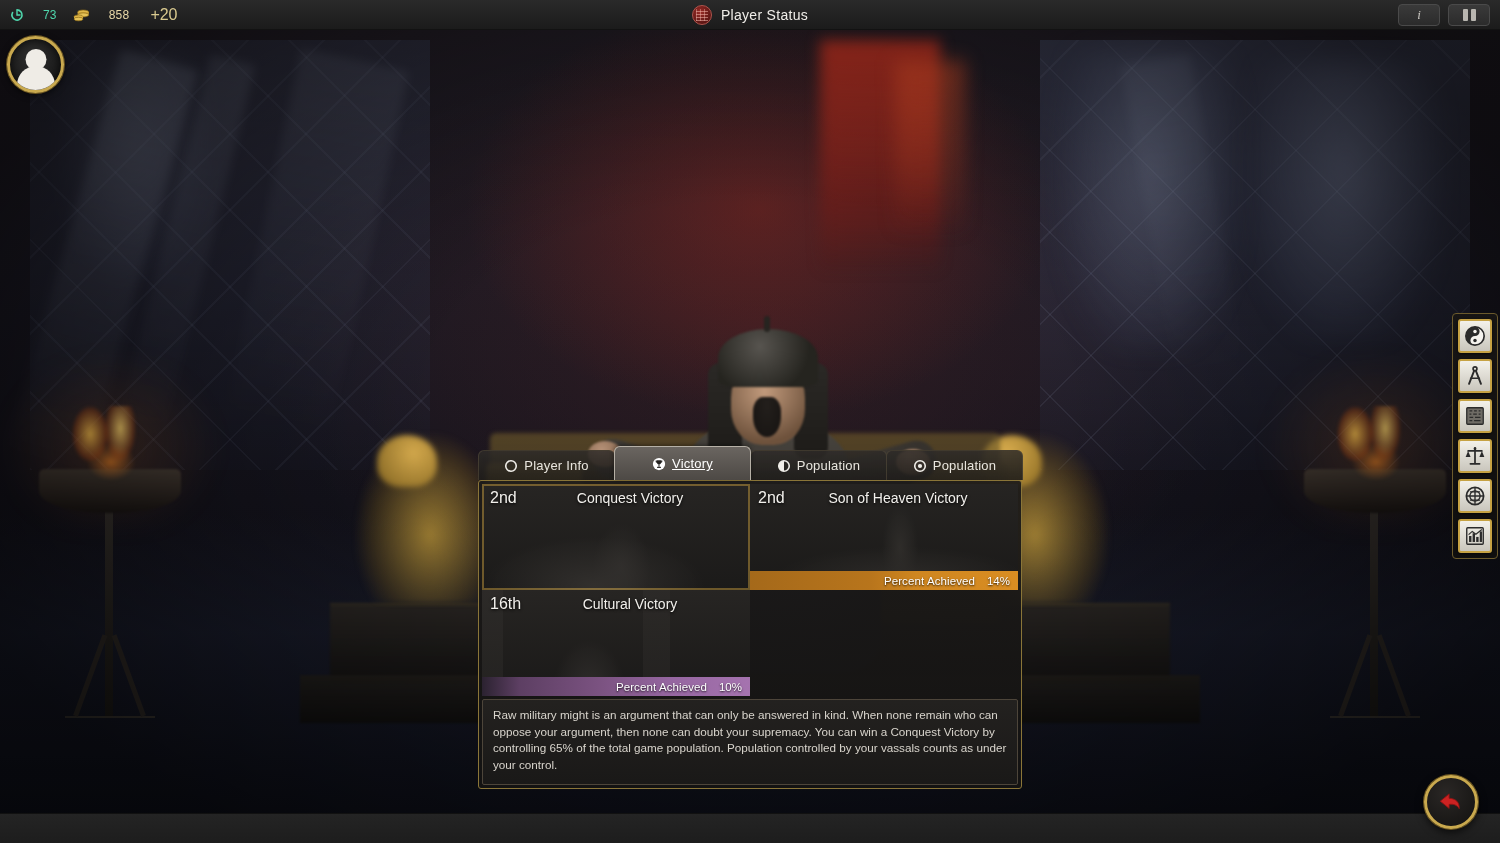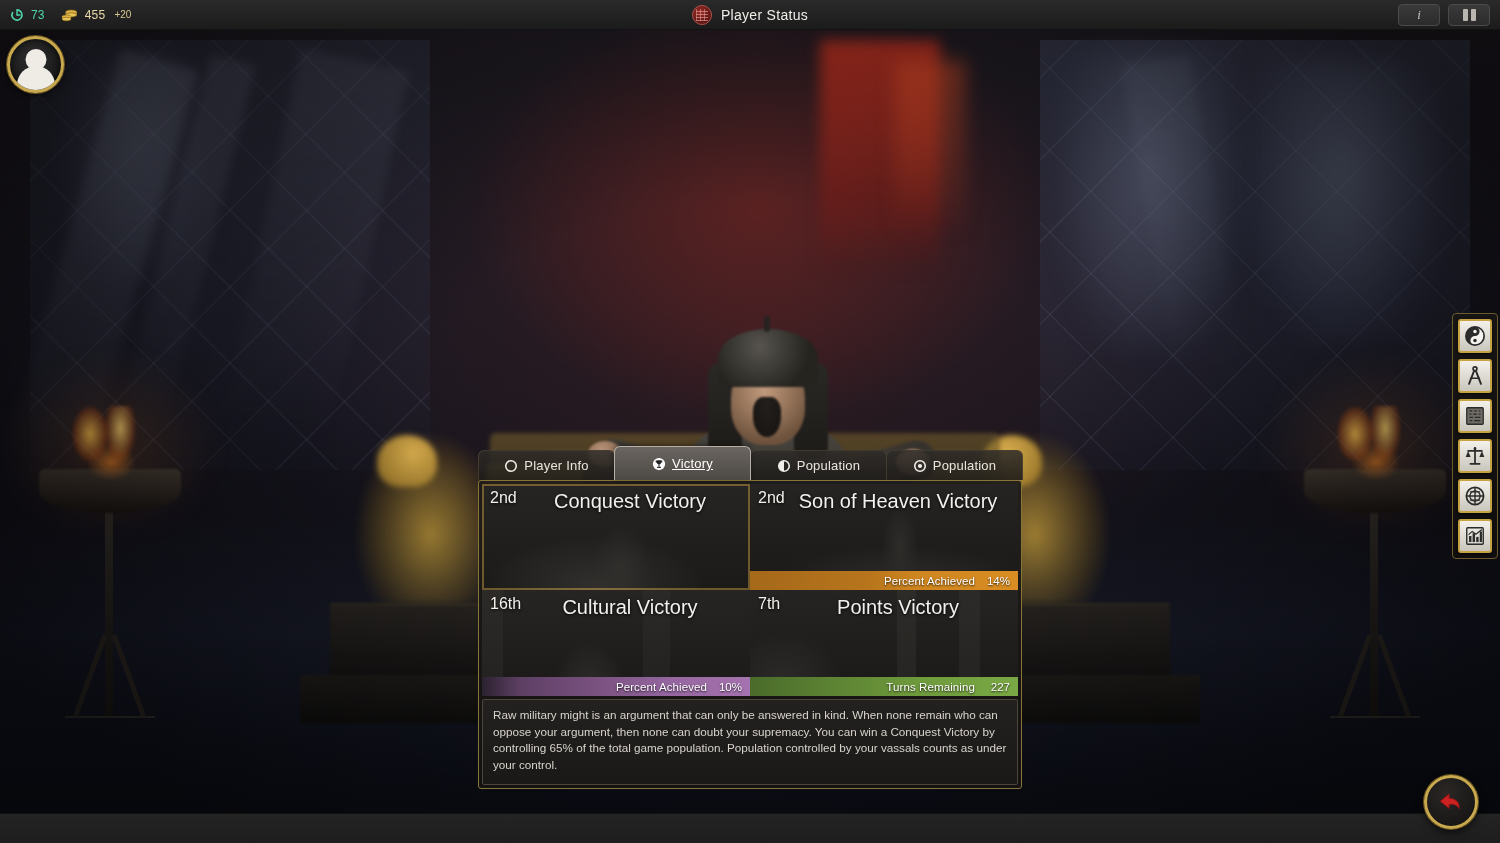--- a/index.html
+++ b/index.html
@@ -229,24 +229,24 @@
 
   
   .topbar {
     position: absolute; left:0; top:0; width:1500px; height:30px;
     background: linear-gradient(180deg, #2a2a2a 0%, #222222 55%, #1b1b1b 100%);
     border-bottom: 1px solid #121212;
     display:flex; align-items:center;
     z-index: 40;
   }
   .res-group { display:flex; align-items:center; gap:16px; padding-left:10px; }
-  .res { display:flex; align-items:center; gap:7px; }
+  .res { display:flex; align-items:center; gap:19px; }
   .res-val { font-size:12px; color:#4fd6ac; letter-spacing:.2px;}
   .res-val.gold { color:#e9d9a8; }
-  .res-plus { font-size:10px; color:#d9c98f; margin-left:2px;}
+  .res-plus { font-size:16px; color:#d9c98f; margin-left:2px;}
   .icon-turn { width:14px; height:14px; }
   .icon-gold { width:17px; height:14px; }
 
   .title-group {
     position:absolute; left:0; right:0; top:0; height:30px;
     display:flex; align-items:center; justify-content:center; gap:9px;
     pointer-events:none;
   }
   .seal {
     width:20px; height:20px; border-radius:50%;
@@ -394,21 +394,21 @@
       linear-gradient(90deg, transparent 0 55%, rgba(62,59,55,.55) 55% 62%, transparent 62% 78%, rgba(62,59,55,.5) 78% 86%, transparent 86%),
       linear-gradient(180deg, #232220, #171615);
   }
   .vcard.selected { outline:2px solid #c49a3e; outline-offset:-2px; z-index:4; }
   .rank {
     position:absolute; left:8px; top:5px; font-size:16px; color:#f2f0ec;
     text-shadow:0 1px 3px rgba(0,0,0,.9);
   }
   .vtitle {
     position:absolute; left:0; right:0; top:6px; text-align:center;
-    font-size:20px; color:#f2f0ec; text-shadow:0 1px 3px rgba(0,0,0,.9);
+    font-size:14px; color:#f2f0ec; text-shadow:0 1px 3px rgba(0,0,0,.9);
     padding-left:28px;
   }
   .bar {
     position:absolute; left:0; bottom:0; width:100%; height:19px;
     display:flex; align-items:center; justify-content:flex-end; gap:9px;
     padding-right:8px;
     font-size:11.5px; color:#fff; text-shadow:0 1px 2px rgba(0,0,0,.85);
   }
   .bar .lbl { letter-spacing:.1px; }
   .bar .val { min-width:26px; text-align:right; }
@@ -509,21 +509,21 @@
       </div>
       <div class="res">
         <svg class="icon-gold" viewBox="0 0 20 16">
           <ellipse cx="12" cy="4.5" rx="6.5" ry="2.4" fill="#e2b949" stroke="#8a6a18" stroke-width=".8"></ellipse>
           <rect x="5.5" y="4.5" width="13" height="3.4" fill="#d5a93c"></rect>
           <ellipse cx="12" cy="7.9" rx="6.5" ry="2.4" fill="#e8c濃55" stroke="#8a6a18" stroke-width=".8" style="fill:#e6c257"></ellipse>
           <ellipse cx="6.5" cy="10" rx="5.3" ry="2.1" fill="#e2b949" stroke="#8a6a18" stroke-width=".8"></ellipse>
           <rect x="1.2" y="10" width="10.6" height="2.8" fill="#d5a93c"></rect>
           <ellipse cx="6.5" cy="12.8" rx="5.3" ry="2.1" fill="#e6c257" stroke="#8a6a18" stroke-width=".8"></ellipse>
         </svg>
-        <span class="res-val gold">455</span>
+        <span class="res-val gold">858</span>
         <span class="res-plus">+20</span>
       </div>
     </div>
 
     <div class="title-group">
       <span class="seal"></span>
       <span class="app-title">Player Status</span>
     </div>
 
     <div class="topbar-right">
@@ -672,29 +672,20 @@
         <div class="vcard">
           <div class="art cultural"></div>
           <span class="rank">16th</span>
           <span class="vtitle">Cultural Victory</span>
           <div class="bar purple">
             <span class="lbl">Percent Achieved</span>
             <span class="val">10%</span>
           </div>
         </div>
 
-        <div class="vcard">
-          <div class="art points"></div>
-          <span class="rank">7th</span>
-          <span class="vtitle">Points Victory</span>
-          <div class="bar green">
-            <span class="lbl">Turns Remaining</span>
-            <span class="val">227</span>
-          </div>
-        </div>
 
       </div>
 
       <div class="desc">Raw military might is an argument that can only be answered in kind. When none remain who can oppose your argument, then none can doubt your supremacy. You can win a Conquest Victory by controlling 65% of the total game population. Population controlled by your vassals counts as under your control.</div>
     </div>
   </div>
 
   <div class="bottombar"></div>
 
   <div class="backbtn">

